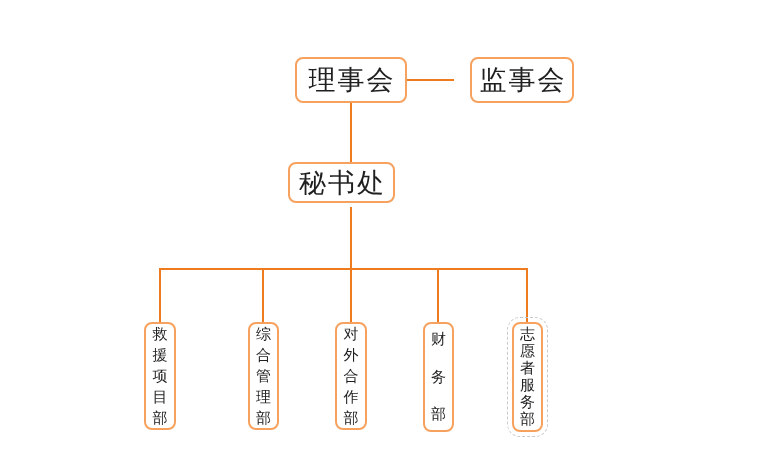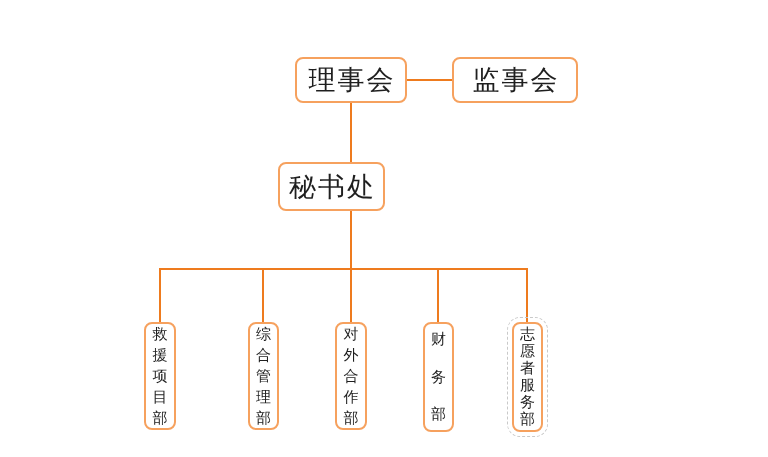--- a/index.html
+++ b/index.html
@@ -70,25 +70,25 @@
   <div class="line" style="left:159px;top:270px;width:2px;height:52px"></div>
   <div class="line" style="left:262px;top:270px;width:2px;height:52px"></div>
   <div class="line" style="left:350px;top:270px;width:2px;height:52px"></div>
   <div class="line" style="left:437px;top:270px;width:2px;height:52px"></div>
   <div class="line" style="left:526px;top:270px;width:2px;height:52px"></div>
 
   <div class="node node-top" style="left:295px;top:57px;width:112px;height:46px">
     <span>理事会</span>
   </div>
 
-  <div class="node node-top" style="left:452px;top:57px;width:126px;height:46px">
+  <div class="node node-top" style="left:470px;top:57px;width:104px;height:46px">
     <span>监事会</span>
   </div>
 
-  <div class="node node-top" style="left:278px;top:162px;width:107px;height:49px">
+  <div class="node node-top" style="left:288px;top:162px;width:107px;height:41px">
     <span>秘书处</span>
   </div>
 
   <div class="node dept" style="left:144px;top:322px;width:32px;height:108px">
     <div class="dept-label">
         <span>救</span>
         <span>援</span>
         <span>项</span>
         <span>目</span>
         <span>部</span>

